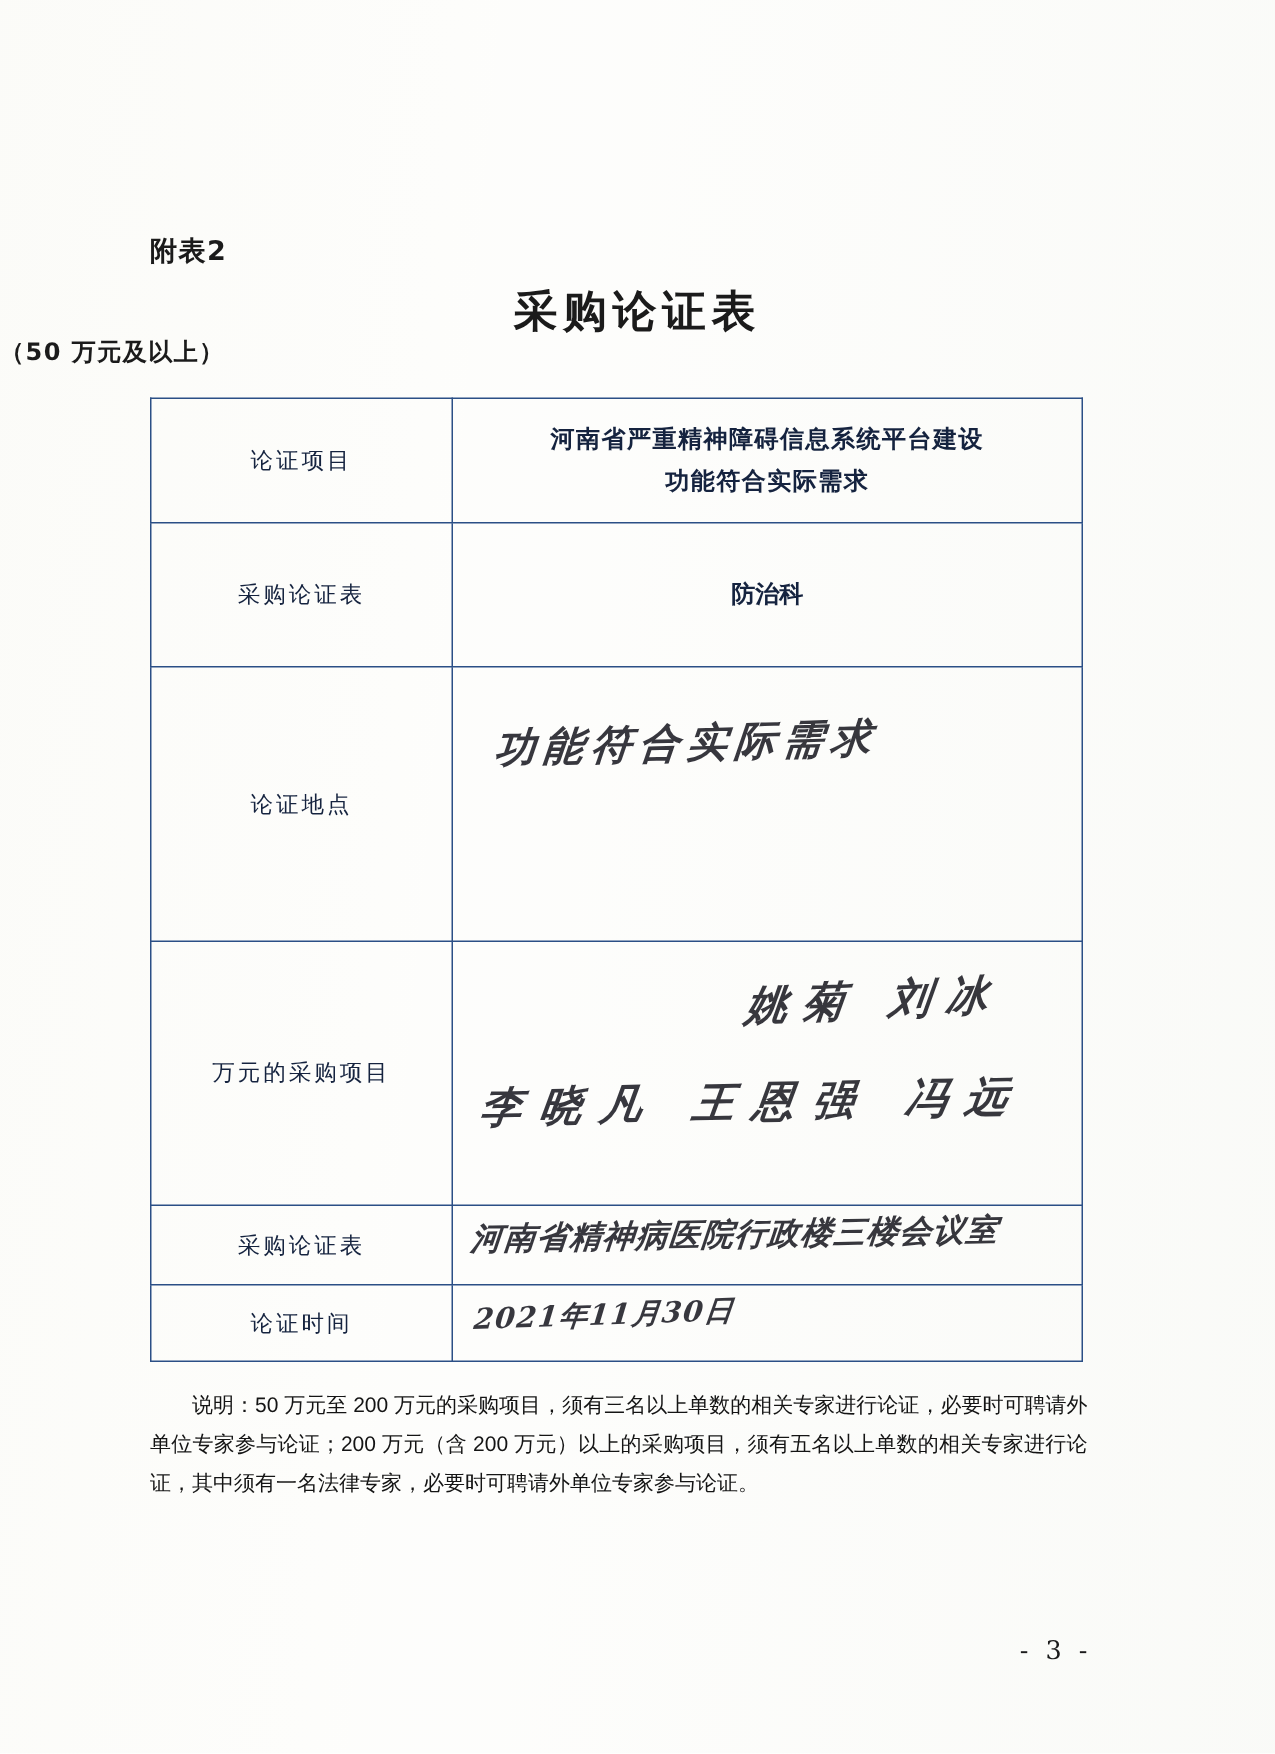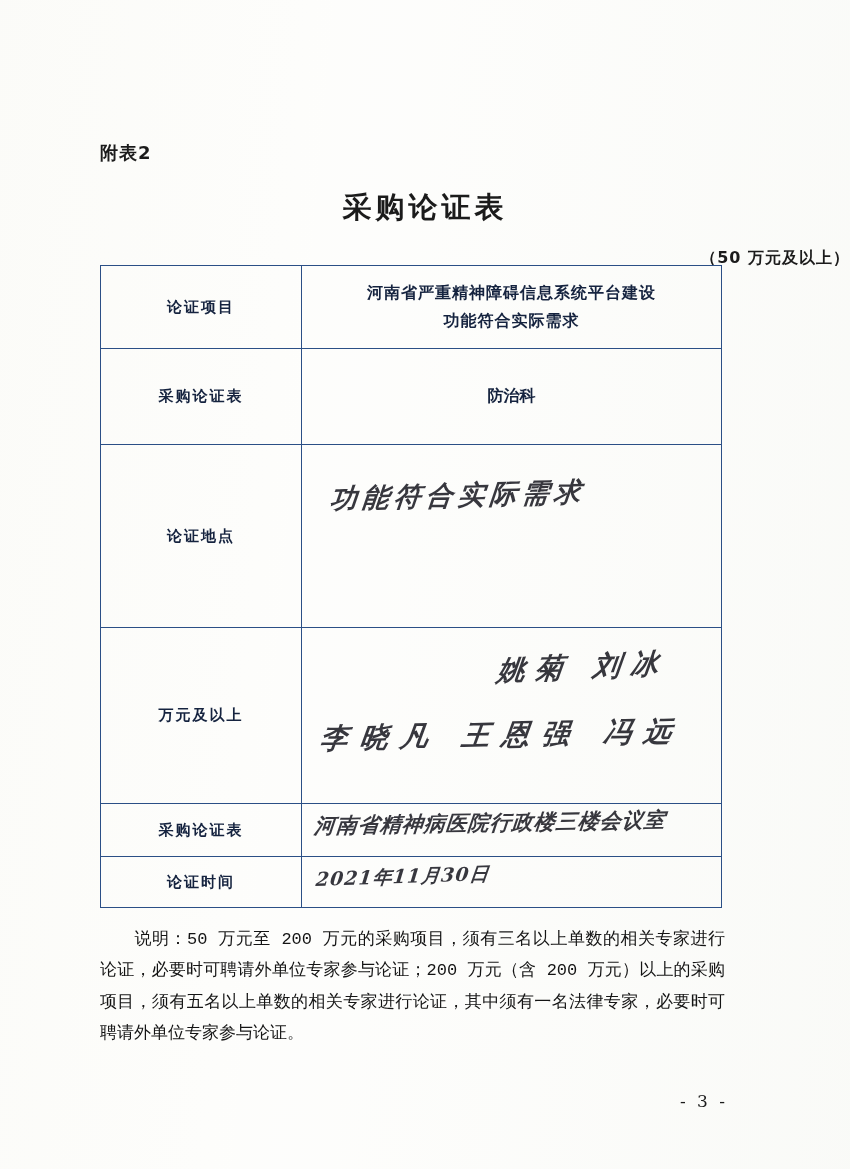--- a/index.html
+++ b/index.html
@@ -26,21 +26,21 @@
     position: absolute;
     inset: 0;
     background:
       linear-gradient(95deg, rgba(250,250,246,0.6), rgba(255,255,255,0.2) 40%, rgba(248,249,246,0.7));
     pointer-events: none;
   }
 
   .attach-label {
     position: absolute;
     left: 100px;
-    top: 141px;
+    top: 155px;
     font-size: 18px;
     font-weight: bold;
     letter-spacing: 1px;
     font-family: "DejaVu Sans", "Liberation Sans", sans-serif;
   }
 
   .doc-title {
     position: absolute;
     left: 0;
     right: 0;
@@ -49,22 +49,22 @@
     font-size: 29px;
     font-weight: bold;
     letter-spacing: 4px;
     font-family: "DejaVu Serif", "Liberation Serif", serif;
   }
 
   .doc-subtitle {
     position: absolute;
     left: 0;
     right: 0;
-    top: 248px;
-    text-align: right;
+    top: 225px;
+    text-align: left;
     font-size: 16px;
     font-weight: bold;
     letter-spacing: 1px;
   }
 
   table.main {
     position: absolute;
     left: 100px;
     top: 265px;
     width: 622px;
@@ -73,21 +73,21 @@
   }
   table.main td {
     border: 1px solid #2b4f86;
     vertical-align: middle;
     padding: 0;
   }
   td.label {
     width: 200px;
     text-align: center;
     font-size: 15px;
-    font-weight: bold;
+    font-weight: normal;
     letter-spacing: 2px;
     color: #15233f;
   }
   td.value {
     text-align: center;
     font-size: 16px;
     font-weight: bold;
     color: #15233f;
     position: relative;
   }
@@ -151,24 +151,24 @@
     font-size: 19px;
     letter-spacing: 1px;
     transform: rotate(-2deg) skewX(-8deg);
   }
 
   .note {
     position: absolute;
     left: 100px;
     top: 924px;
     width: 625px;
-    font-size: 17px;
+    font-size: 14px;
     line-height: 1.85;
     text-align: justify;
-    font-family: Liberation Mono, monospace;
+    font-family: Liberation Sans, sans-serif;
     color: #141414;
   }
   .note .indent { display: inline-block; width: 2em; }
 
   .page-number {
     position: absolute;
     right: 122px;
     bottom: 58px;
     font-size: 17px;
     font-family: "DejaVu Serif", "Liberation Serif", serif;
@@ -203,21 +203,21 @@
     </tr>
 
     <tr class="row-content">
       <td class="label">论证地点</td>
       <td class="value">
         <span class="hand ink hw-content">功能符合实际需求</span>
       </td>
     </tr>
 
     <tr class="row-sign">
-      <td class="label">万元及以上</td>
+      <td class="label">万元的采购项目</td>
       <td class="value">
         <span class="hand ink hw-sign-1">姚菊 刘冰</span>
         <span class="hand ink hw-sign-2">李晓凡 王恩强 冯远</span>
       </td>
     </tr>
 
     <tr class="row-place">
       <td class="label">采购论证表</td>
       <td class="value">
         <span class="hand ink hw-place">河南省精神病医院行政楼三楼会议室</span>

